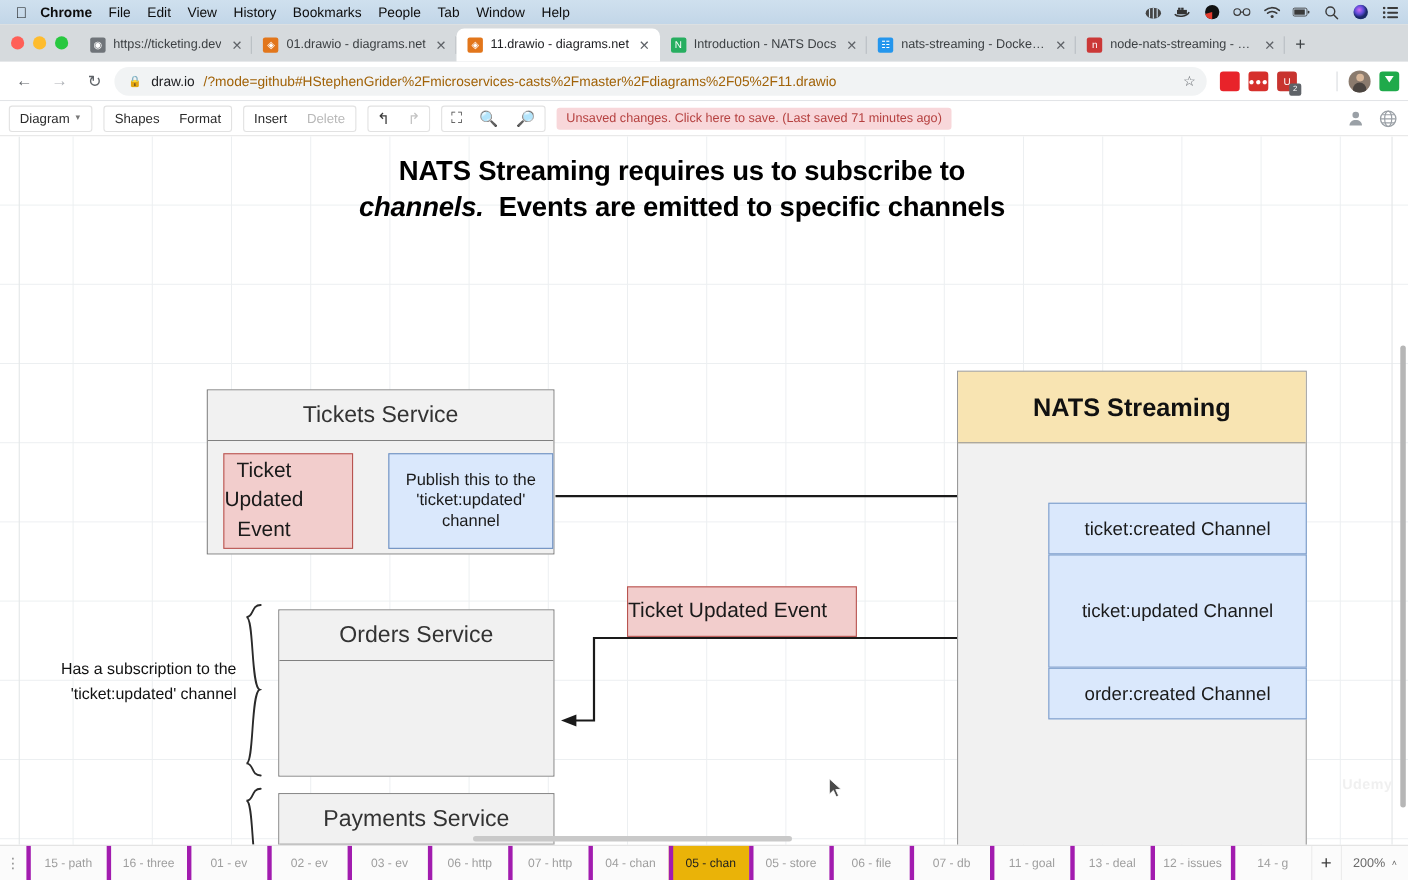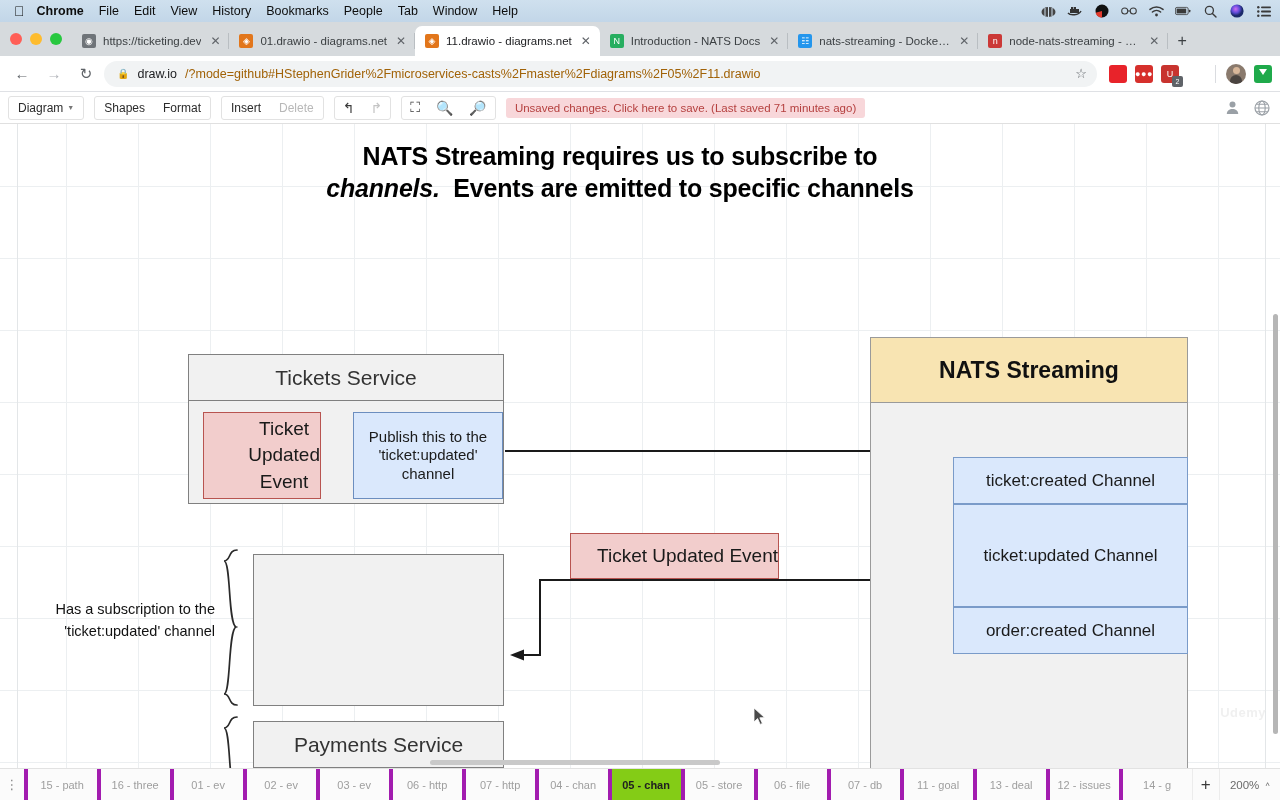--- a/index.html
+++ b/index.html
@@ -166,22 +166,22 @@
   }
   .svc .hdr {
     height: 46px; border-bottom: 1.6px solid #808080;
     display: flex; align-items: center; justify-content: center;
     font-size: 21px; color: #333; background: #f1f1f1;
   }
   .svc .body { background: #f1f1f1; width: 100%; height: calc(100% - 46px); }
 
   .evt {
     background: #f2cdcc; border: 1.3px solid #b85450;
-    display: flex; align-items: center; justify-content: flex-end;
-    text-align: center; color: #1a1a1a; padding-left: 20px;
+    display: flex; align-items: center; justify-content: flex-start;
+    text-align: center; color: #1a1a1a;
   }
   .pubbox {
     background: #dae8fc; border: 1.3px solid #6c8ebf;
     display: flex; align-items: center; justify-content: center;
     text-align: center; color: #1a1a1a;
     line-height: 1.22;
   }
 
   .nats {
     border: 1.6px solid #9a9a9a;
@@ -223,21 +223,21 @@
     font-size: 11px; color: #9e9e9e;
     position: relative;
   }
   .pagebar .menu-dots { width: 26px; display: flex; align-items: center; justify-content: center; color: #8a8a8a; font-size: 13px; letter-spacing: 0; }
   .ptab {
     min-width: 73px; padding: 0 10px;
     display: flex; align-items: center; justify-content: center;
     border-left: 4px solid #a21caf;
     white-space: nowrap;
   }
-  .ptab.active { color: #202020; font-weight: bold; background: #84cc16; }
+  .ptab.active { color: #202020; font-weight: normal; background: #eab308; }
   .pplus { width: 30px; display: flex; align-items: center; justify-content: center; color: #3b3b3b; font-size: 17px; border-left: 1px solid #ececec; }
   .pzoom { display: flex; align-items: center; gap: 6px; padding: 0 10px; color: #6a6a6a; font-size: 11.5px; border-left: 1px solid #ececec; margin-left: auto; }
   .pzoom .cv { font-size: 8px; }
 </style>
 </head>
 <body>
 
 <div class="menubar">
   <span class="apple"></span>
   <span class="mi bold">Chrome</span>
@@ -465,20 +465,21 @@
     <div class="body"></div>
   </div>
   <div class="box evt" style="left:203px; top:288px; width:118px; height:87px; font-size:19px; line-height:1.38;">
     <span>Ticket<br>Updated<br>Event</span>
   </div>
   <div class="box pubbox" style="left:353px; top:288px; width:150px; height:87px; font-size:15px;">
     <span>Publish this to the<br>'ticket:updated'<br>channel</span>
   </div>
 
   <div class="box svc" style="left:253px; top:430px; width:251px; height:152px;">
+    <div class="hdr">Orders Service</div>
     <div class="body"></div>
   </div>
   <div class="annot" style="left:10px; top:474px; width:205px;">
     <span>Has a subscription to the 'ticket:updated' channel</span>
   </div>
 
   <div class="box svc" style="left:253px; top:597px; width:251px; height:152px;">
     <div class="hdr">Payments Service</div>
 
   </div>

